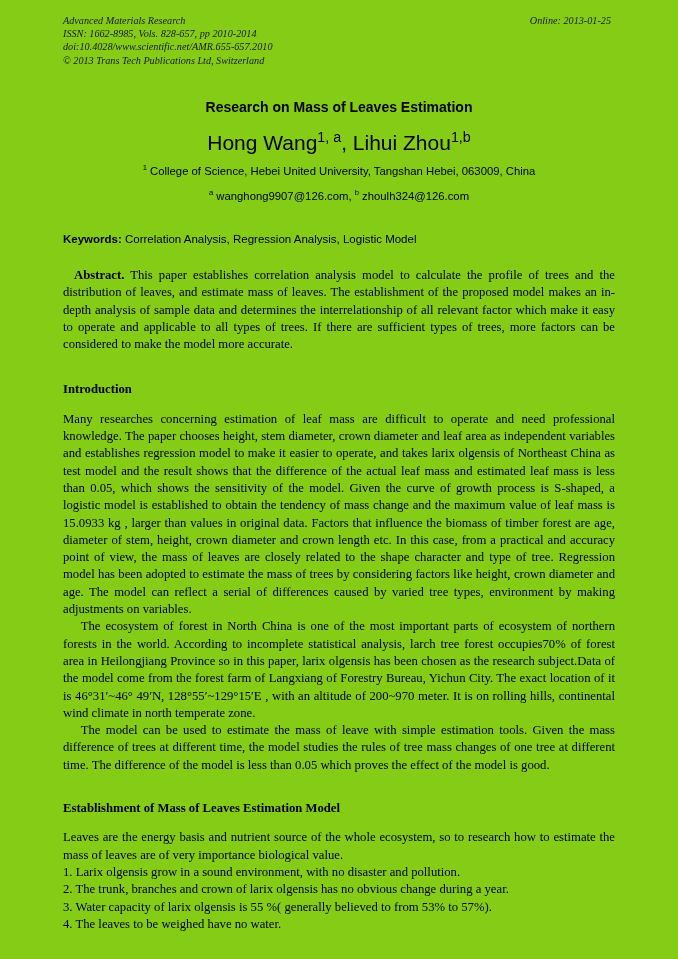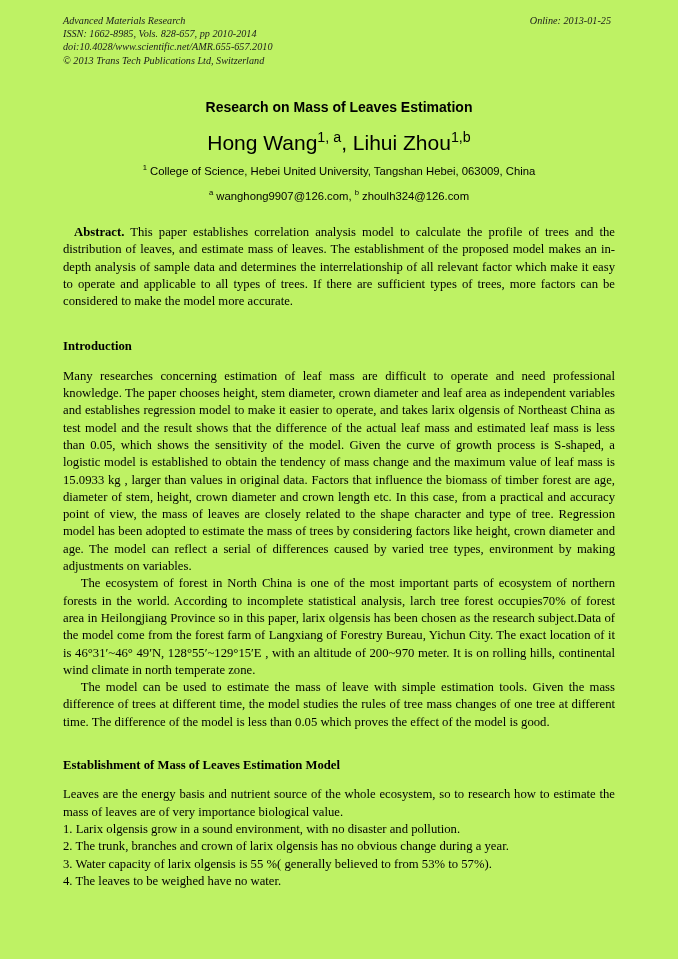--- a/index.html
+++ b/index.html
@@ -4,21 +4,21 @@
 <style>
   html, body {
     margin: 0;
     padding: 0;
     background: #ffffff;
   }
   .page {
     position: relative;
     width: 678px;
     height: 959px;
-    background: #bef264;
+    background: #84cc16;
     overflow: hidden;
     box-sizing: border-box;
   }
   .content {
     position: absolute;
     left: 63px;
     top: 14px;
     width: 552px;
   }
 
@@ -157,20 +157,23 @@
     </div>
 
     <div class="affiliation">
       <sup>1</sup><span> College of Science, Hebei United University, Tangshan Hebei, 063009, China</span>
     </div>
 
     <div class="emails">
       <sup>a</sup><span> wanghong9907@126.com, </span><sup>b</sup><span> zhoulh324@126.com</span>
     </div>
 
+    <div class="keywords">
+      <span class="kw-label">Keywords:</span><span> Correlation Analysis, Regression Analysis, Logistic Model</span>
+    </div>
 
     <div class="para abstract">
       <span class="ab-label">Abstract.</span><span> This paper establishes correlation analysis model to calculate the profile of trees and the distribution of leaves, and estimate mass of leaves. The establishment of the proposed model makes an in-depth analysis of sample data and determines the interrelationship of all relevant factor which make it easy to operate and applicable to all types of trees. If there are sufficient types of trees, more factors can be considered to make the model more accurate.</span>
     </div>
 
     <div class="section-heading h-intro">Introduction</div>
     <p class="para intro-p1">Many researches concerning estimation of leaf mass are difficult to operate and need professional knowledge. The paper chooses height, stem diameter, crown diameter and leaf area as independent variables and establishes regression model to make it easier to operate, and takes larix olgensis of Northeast China as test model and the result shows that the difference of the actual leaf mass and estimated leaf mass is less than 0.05, which shows the sensitivity of the model. Given the curve of growth process is S-shaped, a logistic model is established to obtain the tendency of mass change and the maximum value of leaf mass is 15.0933 kg , larger than values in original data. Factors that influence the biomass of timber forest are age, diameter of stem, height, crown diameter and crown length etc. In this case, from a practical and accuracy point of view, the mass of leaves are closely related to the shape character and type of tree. Regression model has been adopted to estimate the mass of trees by considering factors like height, crown diameter and age. The model can reflect a serial of differences caused by varied tree types, environment by making adjustments on variables.</p>
     <p class="para indent">The ecosystem of forest in North China is one of the most important parts of ecosystem of northern forests in the world. According to incomplete statistical analysis, larch tree forest occupies70% of forest area in Heilongjiang Province so in this paper, larix olgensis has been chosen as the research subject.Data of the model come from the forest farm of Langxiang of Forestry Bureau, Yichun City. The exact location of it is 46°31′~46° 49′N, 128°55′~129°15′E , with an altitude of 200~970 meter. It is on rolling hills, continental wind climate in north temperate zone.</p>
     <p class="para indent">The model can be used to estimate the mass of leave with simple estimation tools. Given the mass difference of trees at different time, the model studies the rules of tree mass changes of one tree at different time. The difference of the model is less than 0.05 which proves the effect of the model is good.</p>
 

